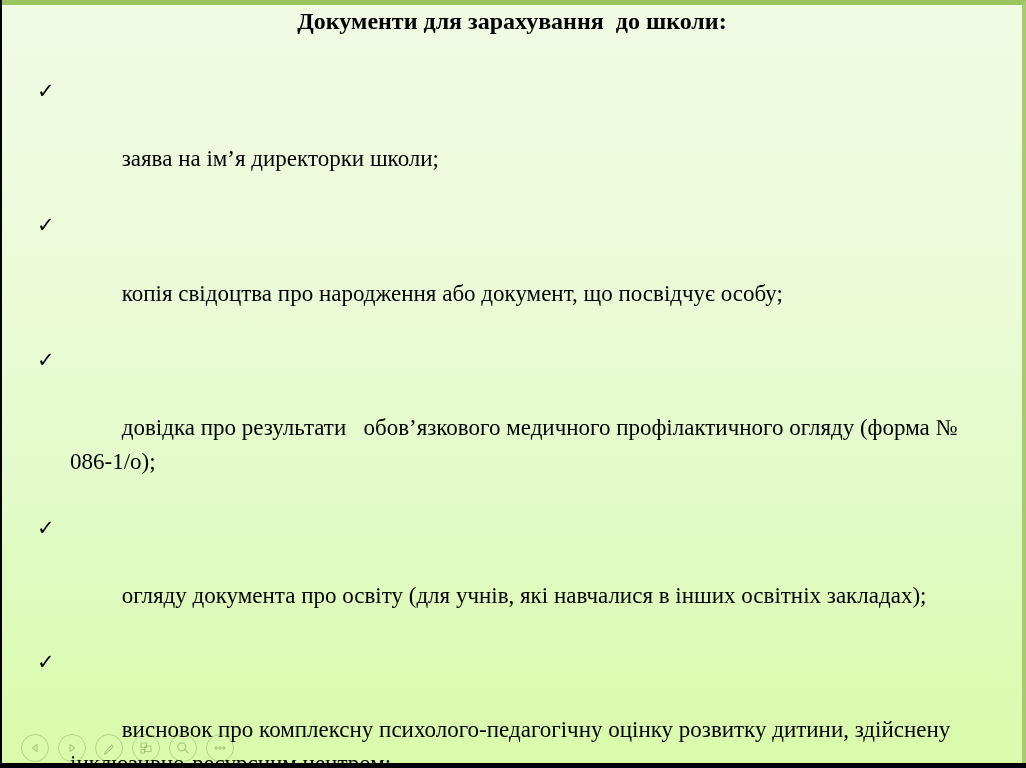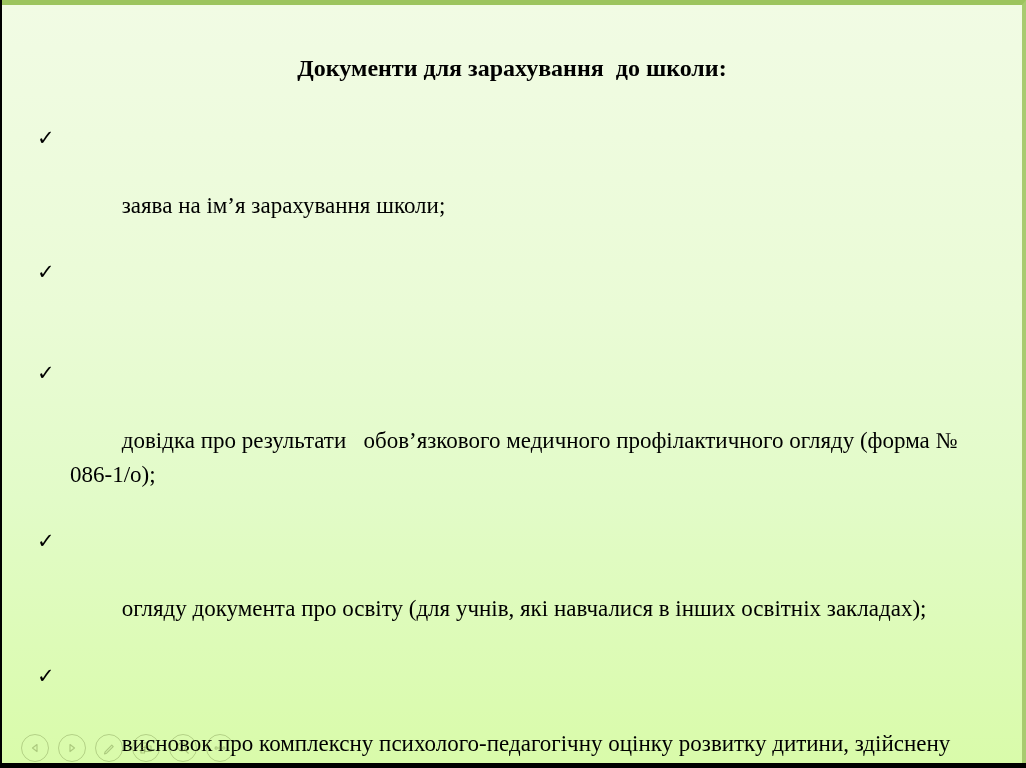--- a/index.html
+++ b/index.html
@@ -22,21 +22,20 @@
     left: 2px;
     top: 0;
     width: 1024px;
     height: 763px;
     box-sizing: border-box;
     border-top: 5px solid #9cc45e;
     border-right: 4px solid #a8cb70;
     background: linear-gradient(180deg, #f1fbe4 0%, #eafbd6 40%, #e2fbc8 65%, #d9fbaa 100%);
   }
   .slide-title {
-    padding-top: 47px;
     text-align: center;
     font-weight: bold;
     font-size: 24px;
     line-height: 33px;
     color: #000000;
     white-space: pre-wrap;
   }
   .doc-list {
     list-style: none;
     margin: 37px 32px 0 35px;
@@ -93,24 +92,25 @@
 <body>
 
 <div class="stage">
   <div class="slide">
 
     <div class="slide-title">Документи для зарахування  до школи:</div>
 
     <ul class="doc-list">
       <li>
         <span class="check">✓</span>
-        <span> заява на ім’я зарахування школи;</span>
+        <span> заява на ім’я директорки школи;</span>
       </li>
       <li>
         <span class="check">✓</span>
+        <span> копія свідоцтва про народження або документ, що посвідчує особу;</span>
       </li>
       <li>
         <span class="check">✓</span>
         <span> довідка про результати   обов’язкового медичного профілактичного огляду (форма № 086-1/о);</span>
       </li>
       <li>
         <span class="check">✓</span>
         <span> огляду документа про освіту (для учнів, які навчалися в інших освітніх закладах);</span>
       </li>
       <li>

